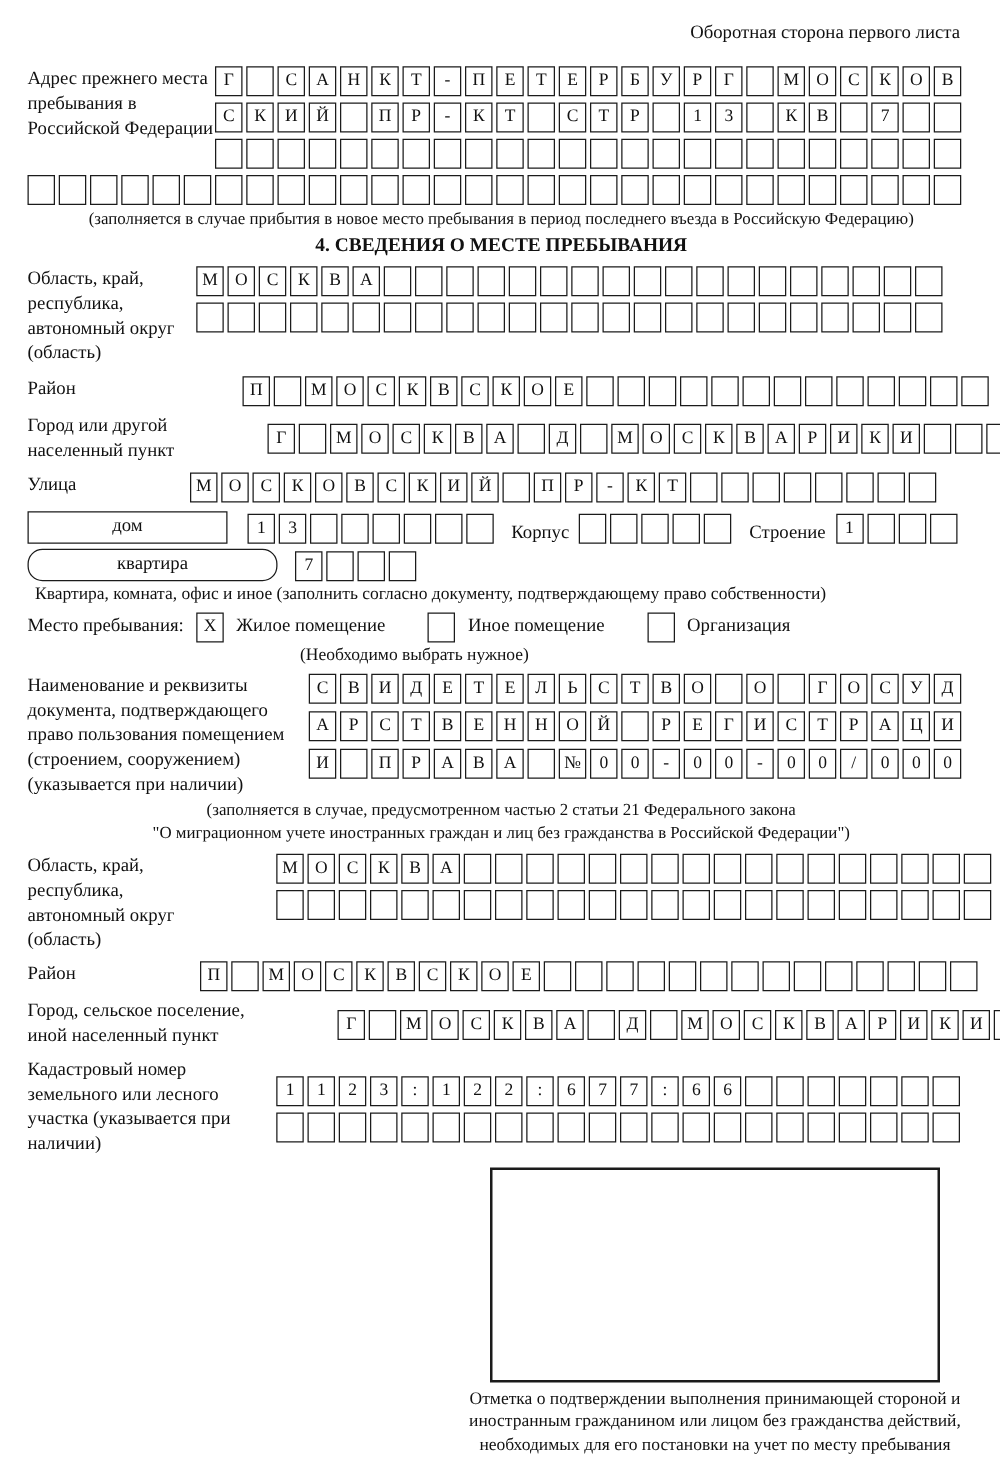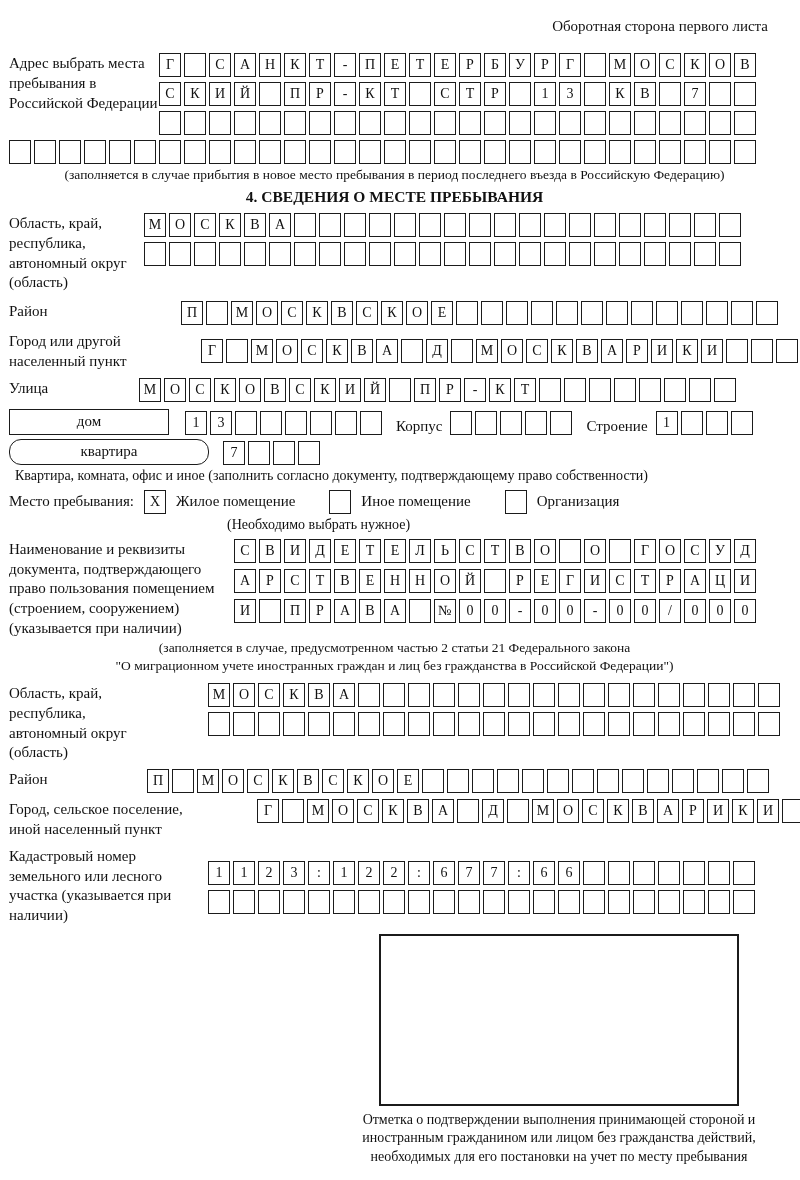--- a/index.html
+++ b/index.html
@@ -1,18 +1,18 @@
 <!DOCTYPE html>
 <html><head>
 <meta charset="utf-8">
 <style>
   * { box-sizing: border-box; margin: 0; padding: 0; }
   html, body { width: 800px; height: 1180px; background: #ffffff; overflow: hidden; }
   body { font-family: "Liberation Serif", "DejaVu Serif", serif; color: #111; }
-  .page { width: 800px; height: 1180px; padding: 10px 20px 0 9px; }
+  .page { width: 800px; height: 1180px; padding: 10px 20px 0 22px; }
 
   .header-note { text-align: right; font-size: 15px; padding-right: 12px; margin: 8px 0 18px 0; }
 
   .lrow { display: flex; align-items: flex-start; }
   .label { font-size: 15px; line-height: 1.32; padding-top: 1px; }
   .w150 { width: 150px; flex: 0 0 150px; }
   .w135 { width: 135px; flex: 0 0 135px; }
   .w130 { width: 130px; flex: 0 0 130px; }
   .w225 { width: 225px; flex: 0 0 225px; padding-right: 10px; }
   .w157 { width: 157px; flex: 0 0 157px; }
@@ -62,21 +62,21 @@
 </style>
 </head>
 <body>
 
 <div class="page">
 
   <div class="header-note">Оборотная сторона первого листа</div>
 
   <div>
     <div class="lrow">
-      <div class="label w150">Адрес выбрать места пребывания в Российской Федерации</div>
+      <div class="label w150">Адрес прежнего места пребывания в Российской Федерации</div>
       <div class="rows">
         <div class="cells">
             <span class="cell">Г</span>
             <span class="cell"></span>
             <span class="cell">С</span>
             <span class="cell">А</span>
             <span class="cell">Н</span>
             <span class="cell">К</span>
             <span class="cell">Т</span>
             <span class="cell">-</span>
@@ -549,21 +549,21 @@
         <span class="cell"></span>
         <span class="cell"></span>
         <span class="cell"></span>
         <span class="cell"></span>
         <span class="cell"></span>
         <span class="cell"></span>
         <span class="cell"></span>
       </div>
   </div>
 
-  <div class="lrow mb6" style="align-items:flex-start">
+  <div class="lrow mb6" style="align-items:center">
     <div class="label w206">Город, сельское поселение, иной населенный пункт</div>
     <div class="cells">
         <span class="cell">Г</span>
         <span class="cell"></span>
         <span class="cell">М</span>
         <span class="cell">О</span>
         <span class="cell">С</span>
         <span class="cell">К</span>
         <span class="cell">В</span>
         <span class="cell">А</span>

